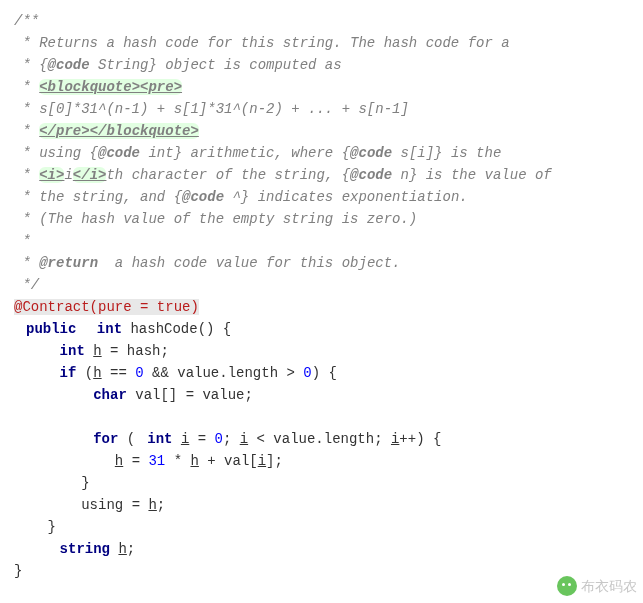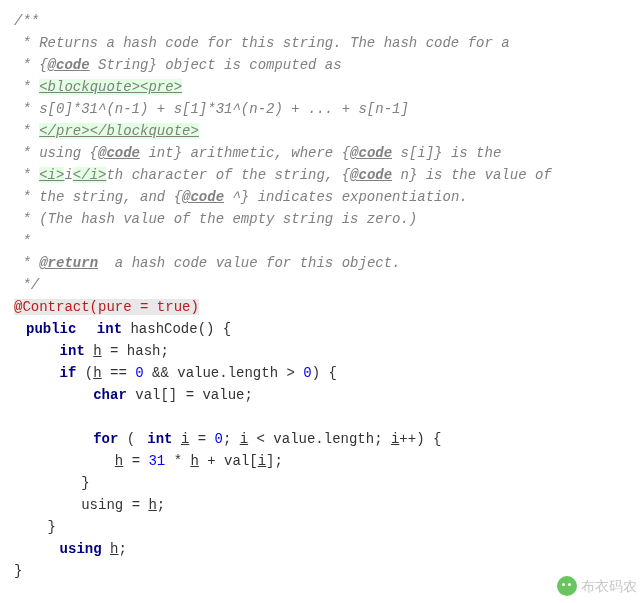--- a/index.html
+++ b/index.html
@@ -9,22 +9,22 @@
     font-size: 14px;
     line-height: 22px;
     background: #ffffff;
     color: #333;
     font-style: italic;
     width: 643px;
     box-sizing: border-box;
   }
   .line { white-space: pre; }
   .cmt  { color: #808080; }
-  .tag  { color: #808080; background: #e2ffe2; font-weight: normal; text-decoration: underline; }
-  .jtag { color: #808080; font-weight: bold; text-decoration: underline; }
+  .tag  { color: #808080; background: #e2ffe2; font-weight: bold; text-decoration: underline; border-radius: 6px; }
+  .jtag { color: #808080; font-weight: bold; }
   .ann  { color: #b91c1c; font-style: normal; background: #e8e8e8; margin-top: 20px; }
   .kw   { color: #000080; font-weight: bold; font-style: normal; margin-left: 12px; }
   .id   { color: #333; font-style: normal; }
   .uvar { color: #333; font-style: normal; text-decoration: underline; }
   .num  { color: #0000ff; font-style: normal; }
   .normal { font-style: normal; color: #333; }
   .wm-logo {
     display: inline-block;
     width: 20px; height: 20px;
     background: #2aad19;
@@ -74,19 +74,19 @@
 <div class="line"><span class="kw">public</span><span class="normal"> </span><span class="kw">int</span><span class="id"> hashCode() {</span></div>
 <div class="line"><span class="normal">    </span><span class="kw">int</span><span class="normal"> </span><span class="uvar">h</span><span class="id"> = hash;</span></div>
 <div class="line"><span class="normal">    </span><span class="kw">if</span><span class="id"> (</span><span class="uvar">h</span><span class="id"> == </span><span class="num">0</span><span class="id"> &amp;&amp; value.length &gt; </span><span class="num">0</span><span class="id">) {</span></div>
 <div class="line"><span class="normal">        </span><span class="kw">char</span><span class="id"> val[] = value;</span></div>
 <div class="line"><span class="normal"> </span></div>
 <div class="line"><span class="normal">        </span><span class="kw">for</span><span class="id"> (</span><span class="kw">int</span><span class="normal"> </span><span class="uvar">i</span><span class="id"> = </span><span class="num">0</span><span class="id">; </span><span class="uvar">i</span><span class="id"> &lt; value.length; </span><span class="uvar">i</span><span class="id">++) {</span></div>
 <div class="line"><span class="normal">            </span><span class="uvar">h</span><span class="id"> = </span><span class="num">31</span><span class="id"> * </span><span class="uvar">h</span><span class="id"> + val[</span><span class="uvar">i</span><span class="id">];</span></div>
 <div class="line"><span class="normal">        </span><span class="id">}</span></div>
 <div class="line"><span class="normal">        </span><span class="id">using = </span><span class="uvar">h</span><span class="id">;</span></div>
 <div class="line"><span class="normal">    </span><span class="id">}</span></div>
-<div class="line"><span class="normal">    </span><span class="kw">using</span><span class="normal"> </span><span class="uvar">h</span><span class="id">;</span></div>
+<div class="line"><span class="normal">    </span><span class="kw">string</span><span class="normal"> </span><span class="uvar">h</span><span class="id">;</span></div>
 <div class="line"><span class="id">}</span></div>
 
 <div class="watermark">
   <span class="wm-logo"></span>
   <span>布衣码农</span>
 </div>
 
 </body></html>

